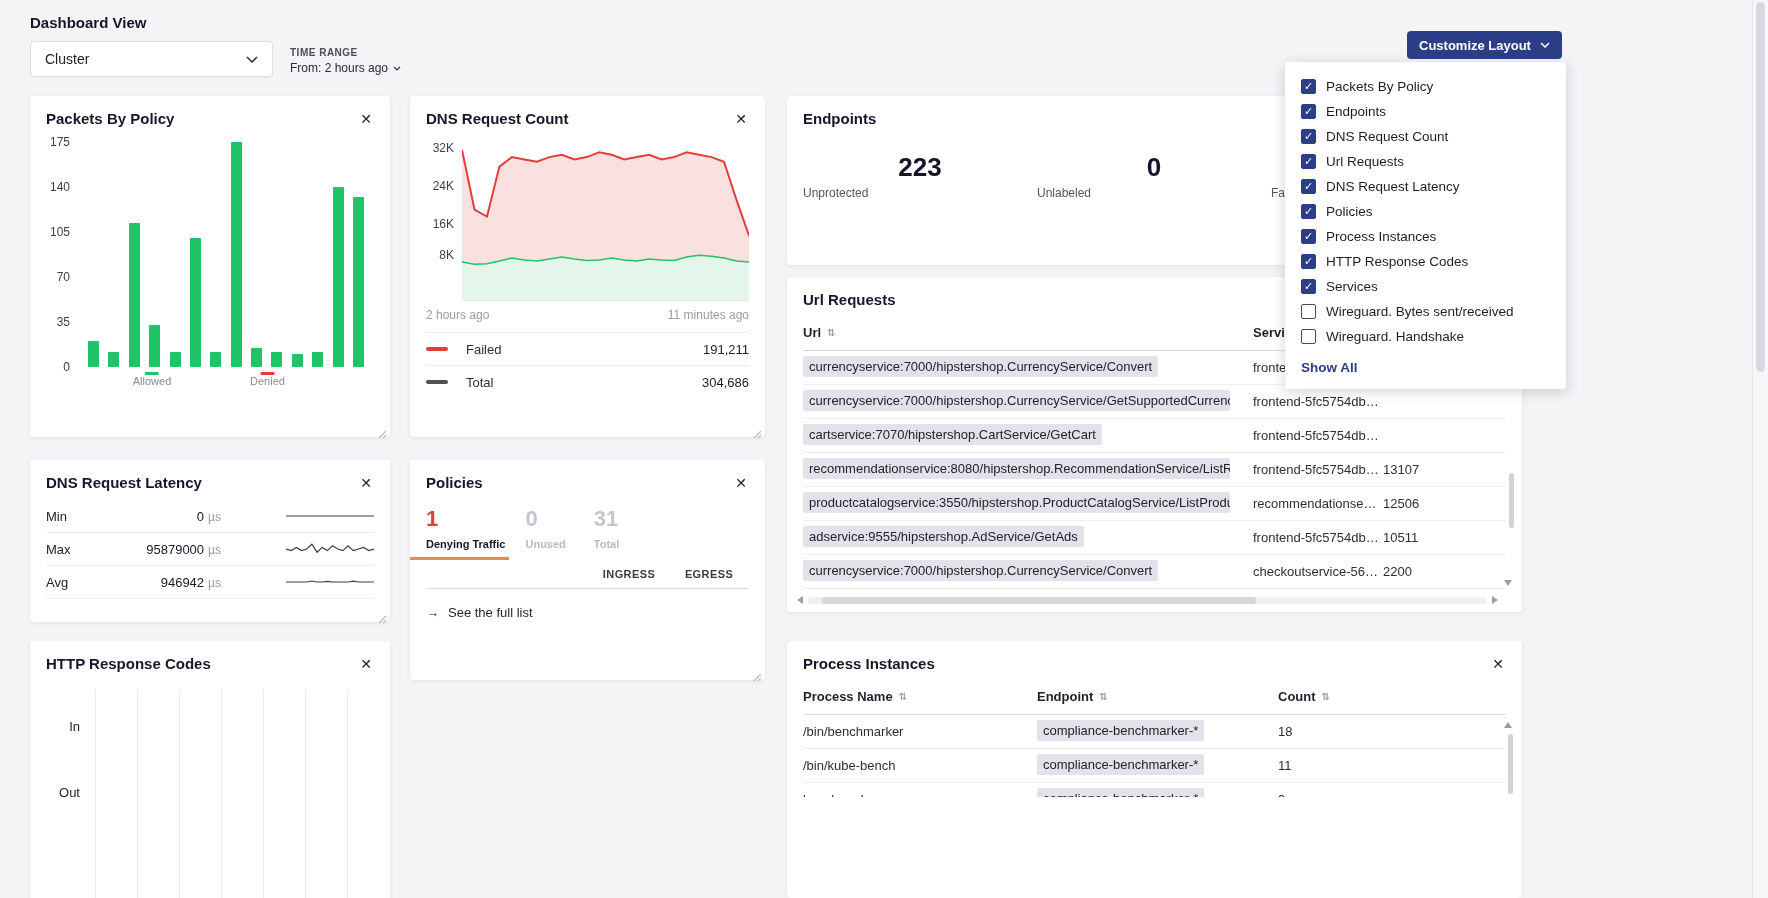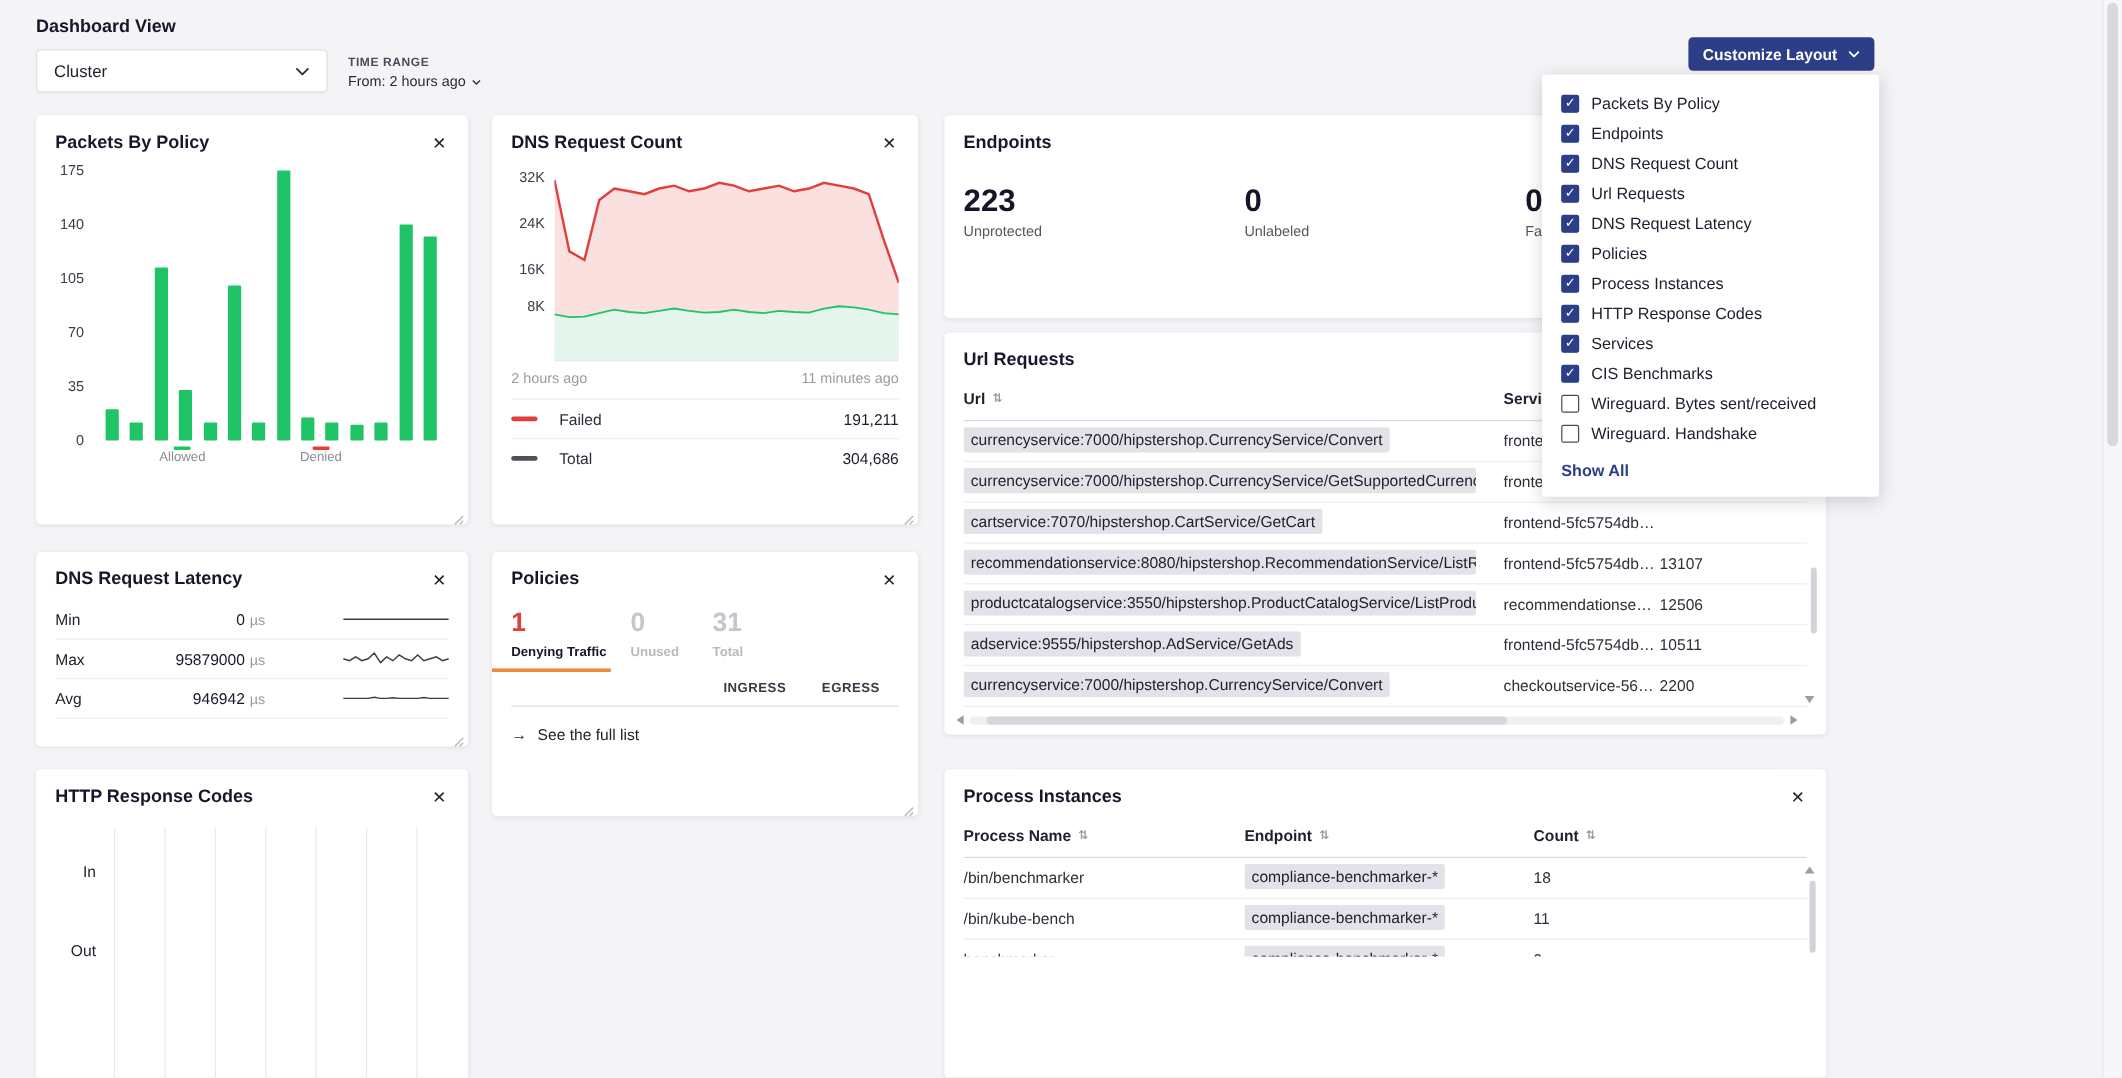--- a/index.html
+++ b/index.html
@@ -51,21 +51,21 @@
   .dns-xlabels{display:flex;justify-content:space-between;font-size:12px;color:#9b9ba4;margin-top:7px;}
   .legend{margin-top:10px;}
   .legend-row{display:flex;align-items:center;height:33px;border-top:1px solid #ececf1;}
   .legend-dash{width:22px;height:4px;border-radius:2px;flex:0 0 22px;}
   .legend-name{margin-left:18px;font-size:13px;color:#2e2e3a;}
   .legend-value{margin-left:auto;font-size:13px;color:#1d1d2b;}
 
   
   .endpoints-stats{display:flex;margin-top:24px;}
   .stat{flex:0 0 234px;}
-  .stat-value{font-size:26px;font-weight:700;color:#15152a;}
+  .stat-value{font-size:26px;font-weight:700;color:#15152a;text-align:center;}
   .stat-label{font-size:12px;color:#56565f;margin-top:3px;}
 
   
   .thead{display:flex;align-items:center;height:36px;border-bottom:1px solid #d9d9e0;font-size:13px;font-weight:700;color:#1f1f2e;margin-top:6px;}
   .th{display:flex;align-items:center;cursor:pointer;}
   .sort-icon{font-size:10px;color:#9a9aa3;margin-left:6px;}
   .trow{display:flex;align-items:center;height:34px;border-bottom:1px solid #ededf2;font-size:13px;color:#2e2e3a;}
   .cell{min-width:0;}
   .chip{background:#e2e2e8;border-radius:2px;padding:3px 6px;font-size:13px;color:#22222f;white-space:nowrap;display:inline-block;max-width:100%;overflow:hidden;}
   .col-url{flex:0 0 450px;padding-right:23px;overflow:hidden;white-space:nowrap;}
@@ -496,24 +496,20 @@
       </div>
       <div class="menu-item">
         <span class="checkbox checked"></span>
         <span class="menu-item-label">HTTP Response Codes</span>
       </div>
       <div class="menu-item">
         <span class="checkbox checked"></span>
         <span class="menu-item-label">Services</span>
       </div>
       <div class="menu-item">
-        <span class="checkbox checked"></span>
-        <span class="menu-item-label">CIS Benchmarks</span>
-      </div>
-      <div class="menu-item">
         <span class="checkbox"></span>
         <span class="menu-item-label">Wireguard. Bytes sent/received</span>
       </div>
       <div class="menu-item">
         <span class="checkbox"></span>
         <span class="menu-item-label">Wireguard. Handshake</span>
       </div>
     </div>
   <div class="show-all">Show All</div>
 </div>

